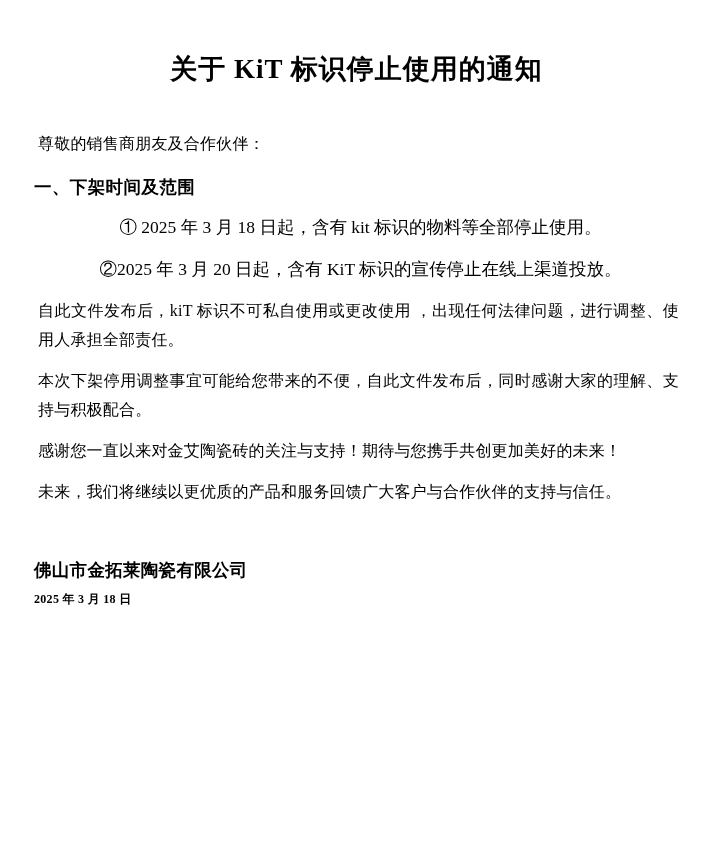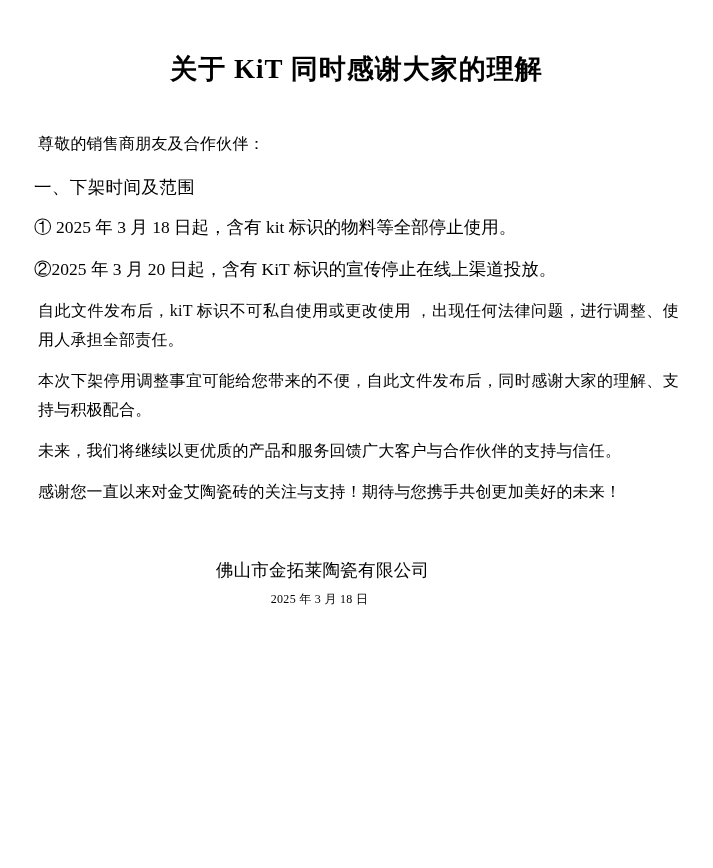--- a/index.html
+++ b/index.html
@@ -40,69 +40,71 @@
     font-size: 16px;
     line-height: 1.82;
     text-align: justify;
     letter-spacing: 0.2px;
   }
   .indent {
     text-indent: 2em;
   }
   .section-head {
     font-size: 17.5px;
-    font-weight: normal;
+    font-weight: bold;
     line-height: 1.82;
     margin: 14px 0 8px 0;
     letter-spacing: 0.4px;
   }
   .list-item {
     font-size: 17.5px;
     line-height: 1.82;
-    margin: 0 0 10px 0;
+    margin: 0 0 10px 8px;
+    text-align: center;
   }
   .sign-block {
     margin-top: 48px;
     padding-right: 68px;
-    text-align: center;
+    text-align: left;
+    font-weight: bold;
   }
   .sign-company {
     font-size: 17.5px;
     line-height: 1.9;
     letter-spacing: 0.3px;
   }
   .sign-date {
     font-size: 12px;
     line-height: 1.9;
     letter-spacing: 0.3px;
     padding-right: 6px;
   }
 </style>
 </head>
 <body>
 
 <div class="page">
 
-  <h1 class="doc-title">关于 KiT 同时感谢大家的理解</h1>
+  <h1 class="doc-title">关于 KiT 标识停止使用的通知</h1>
 
   <div class="body-block">
 
     <p>尊敬的销售商朋友及合作伙伴：</p>
 
 
     <div class="section-head">一、下架时间及范围</div>
 
     <div class="list-item">① 2025 年 3 月 18 日起，含有 kit 标识的物料等全部停止使用。</div>
     <div class="list-item">②2025 年 3 月 20 日起，含有 KiT 标识的宣传停止在线上渠道投放。</div>
 
 
     <p>自此文件发布后，kiT 标识不可私自使用或更改使用 ，出现任何法律问题，进行调整、使用人承担全部责任。</p>
     <p>本次下架停用调整事宜可能给您带来的不便，自此文件发布后，同时感谢大家的理解、支持与积极配合。</p>
+    <p>感谢您一直以来对金艾陶瓷砖的关注与支持！期待与您携手共创更加美好的未来！</p>
     <p>未来，我们将继续以更优质的产品和服务回馈广大客户与合作伙伴的支持与信任。</p>
-    <p>感谢您一直以来对金艾陶瓷砖的关注与支持！期待与您携手共创更加美好的未来！</p>
 
     <div class="sign-block">
       <div class="sign-company">佛山市金拓莱陶瓷有限公司</div>
       <div class="sign-date">2025 年 3 月 18 日</div>
     </div>
 
   </div>
 </div>
 
 </body></html>

